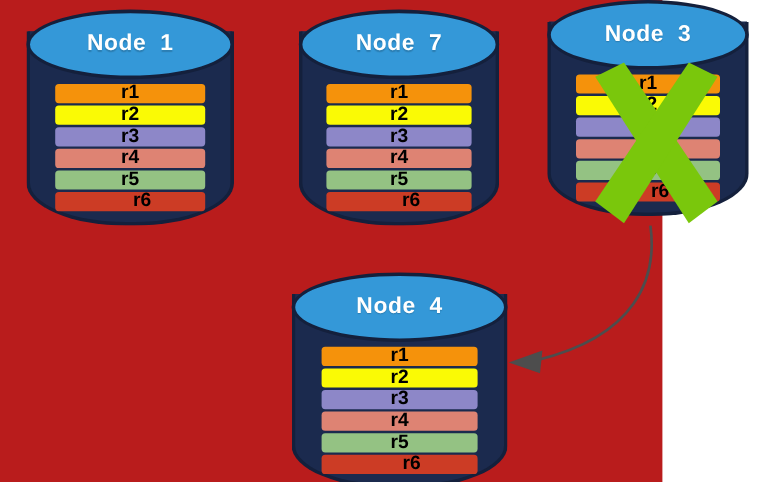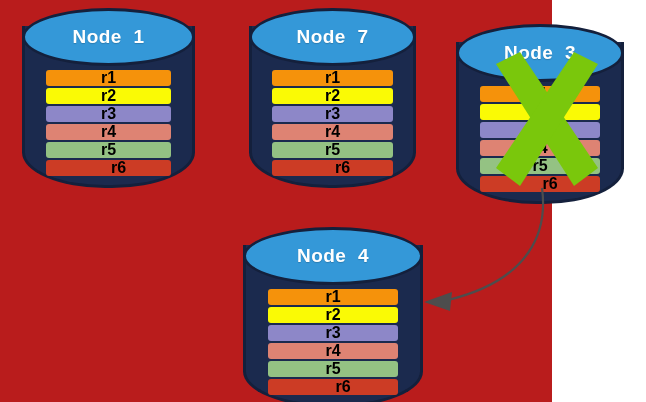--- a/index.html
+++ b/index.html
@@ -167,21 +167,21 @@
       </div>
       <div class="row" style="background:#94C283;">
         <span>r5</span>
       </div>
       <div class="row" style="background:#CC3C25;">
         <span>r6</span>
       </div>
     </div>
   </div>
 
-  <div class="node" style="left:456px; top:24px; width:168px; height:180px;">
+  <div class="node" style="left:456px; top:0; width:168px; height:180px;">
     <div class="node-body">
       <div class="cyl-shell"></div>
       <div class="cyl-top"></div>
     </div>
     <div class="node-title">Node  3</div>
     <div class="rows" style="top:62px;">
       <div class="row" style="background:#F5920B;">
         <span>r1</span>
       </div>
       <div class="row" style="background:#FAFA05;">

